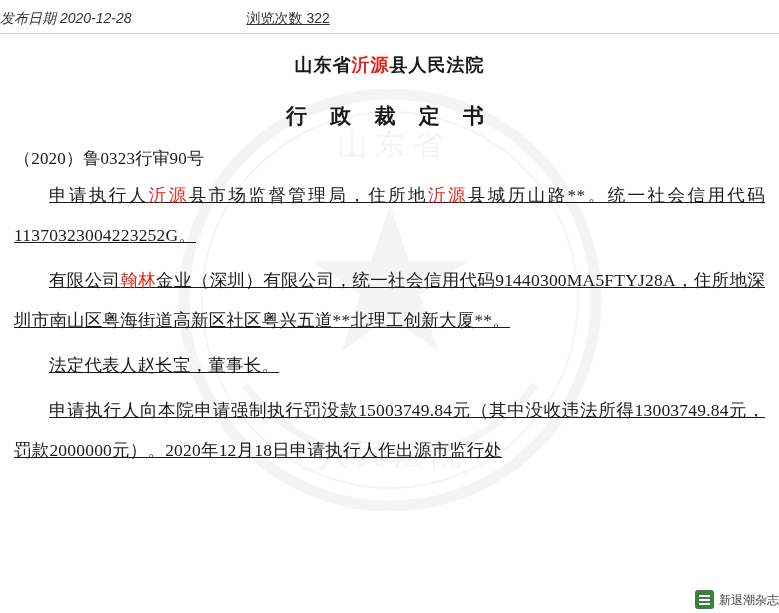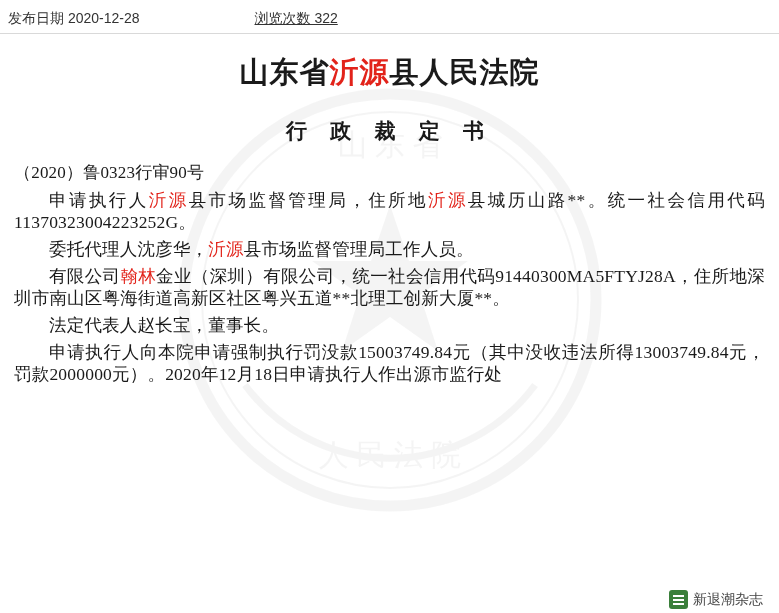--- a/index.html
+++ b/index.html
@@ -35,22 +35,23 @@
     z-index: 2;
     height: 30px;
     display: flex;
     align-items: center;
     font-size: 14px;
     font-family: "Liberation Sans", "DejaVu Sans", sans-serif;
     color: #333;
     padding-top: 4px;
   }
   .meta-date {
-    margin-left: 8px;
+    margin-left: 0;
     white-space: nowrap;
+    font-style: italic;
   }
   .meta-views {
     margin-left: 115px;
     white-space: nowrap;
     text-decoration: underline;
   }
   .meta-divider {
     position: absolute;
     left: 0;
     right: 0;
@@ -60,21 +61,21 @@
   }
 
   
   .doc {
     position: relative;
     z-index: 2;
     padding: 0 14px;
   }
   .doc-title {
     text-align: center;
-    font-size: 29px;
+    font-size: 18px;
     font-weight: bold;
     margin-top: 20px;
     letter-spacing: 1px;
     line-height: 1.3;
   }
   .doc-subtitle {
     text-align: center;
     font-size: 21px;
     font-weight: bold;
     margin-top: 26px;
@@ -83,40 +84,41 @@
   }
   .doc-number {
     text-align: left;
     font-size: 17px;
     margin-top: 16px;
     padding-right: 2px;
     letter-spacing: 0.2px;
   }
   .para {
     font-size: 17.5px;
-    line-height: 22px;
+    line-height: 40px;
     text-indent: 2em;
     margin: 5px 0 0 0;
     text-align: justify;
     letter-spacing: 0.2px;
+    text-decoration: underline;
   }
   .hl {
     color: #e2231a;
   }
 
   
   .source-badge {
     position: absolute;
-    right: 16px;
+    right: 0;
     bottom: 4px;
     z-index: 5;
     display: flex;
-    align-items: center;
+    align-items: flex-end;
     font-family: "Liberation Sans", "DejaVu Sans", sans-serif;
-    font-size: 14px;
+    font-size: 12px;
     color: #444;
   }
   .source-badge .badge-icon {
     width: 19px;
     height: 19px;
     border-radius: 3px;
     background: #3a7f3a;
     margin-right: 5px;
     position: relative;
     flex: none;
@@ -157,21 +159,20 @@
 <div class="meta-divider"></div>
 
 <div class="doc">
   <div class="doc-title">
     <span>山东省</span><span class="hl">沂源</span><span>县人民法院</span>
   </div>
   <div class="doc-subtitle">行 政 裁 定 书</div>
   <div class="doc-number">（2020）鲁0323行审90号</div>
   <div id="paragraphs">
       <div class="para"><span>申请执行人</span><span class="hl">沂源</span><span>县市场监督管理局，住所地</span><span class="hl">沂源</span><span>县城历山路**。统一社会信用代码11370323004223252G。</span></div>
-      <div class="para"><span>委托代理人沈彦华，</span><span class="hl">沂源</span><span>县市场监督管理局工作人员。</span></div>
       <div class="para"><span>有限公司</span><span class="hl">翰林</span><span>金业（深圳）有限公司，统一社会信用代码91440300MA5FTYJ28A，住所地深圳市南山区粤海街道高新区社区粤兴五道**北理工创新大厦**。</span></div>
       <div class="para"><span>法定代表人赵长宝，董事长。</span></div>
       <div class="para"><span>申请执行人向本院申请强制执行罚没款15003749.84元（其中没收违法所得13003749.84元，罚款2000000元）。2020年12月18日申请执行人作出源市监行处</span></div>
     </div>
 </div>
 
 <div class="source-badge">
   <span class="badge-icon"></span>
   <span>新退潮杂志</span>
 </div>

